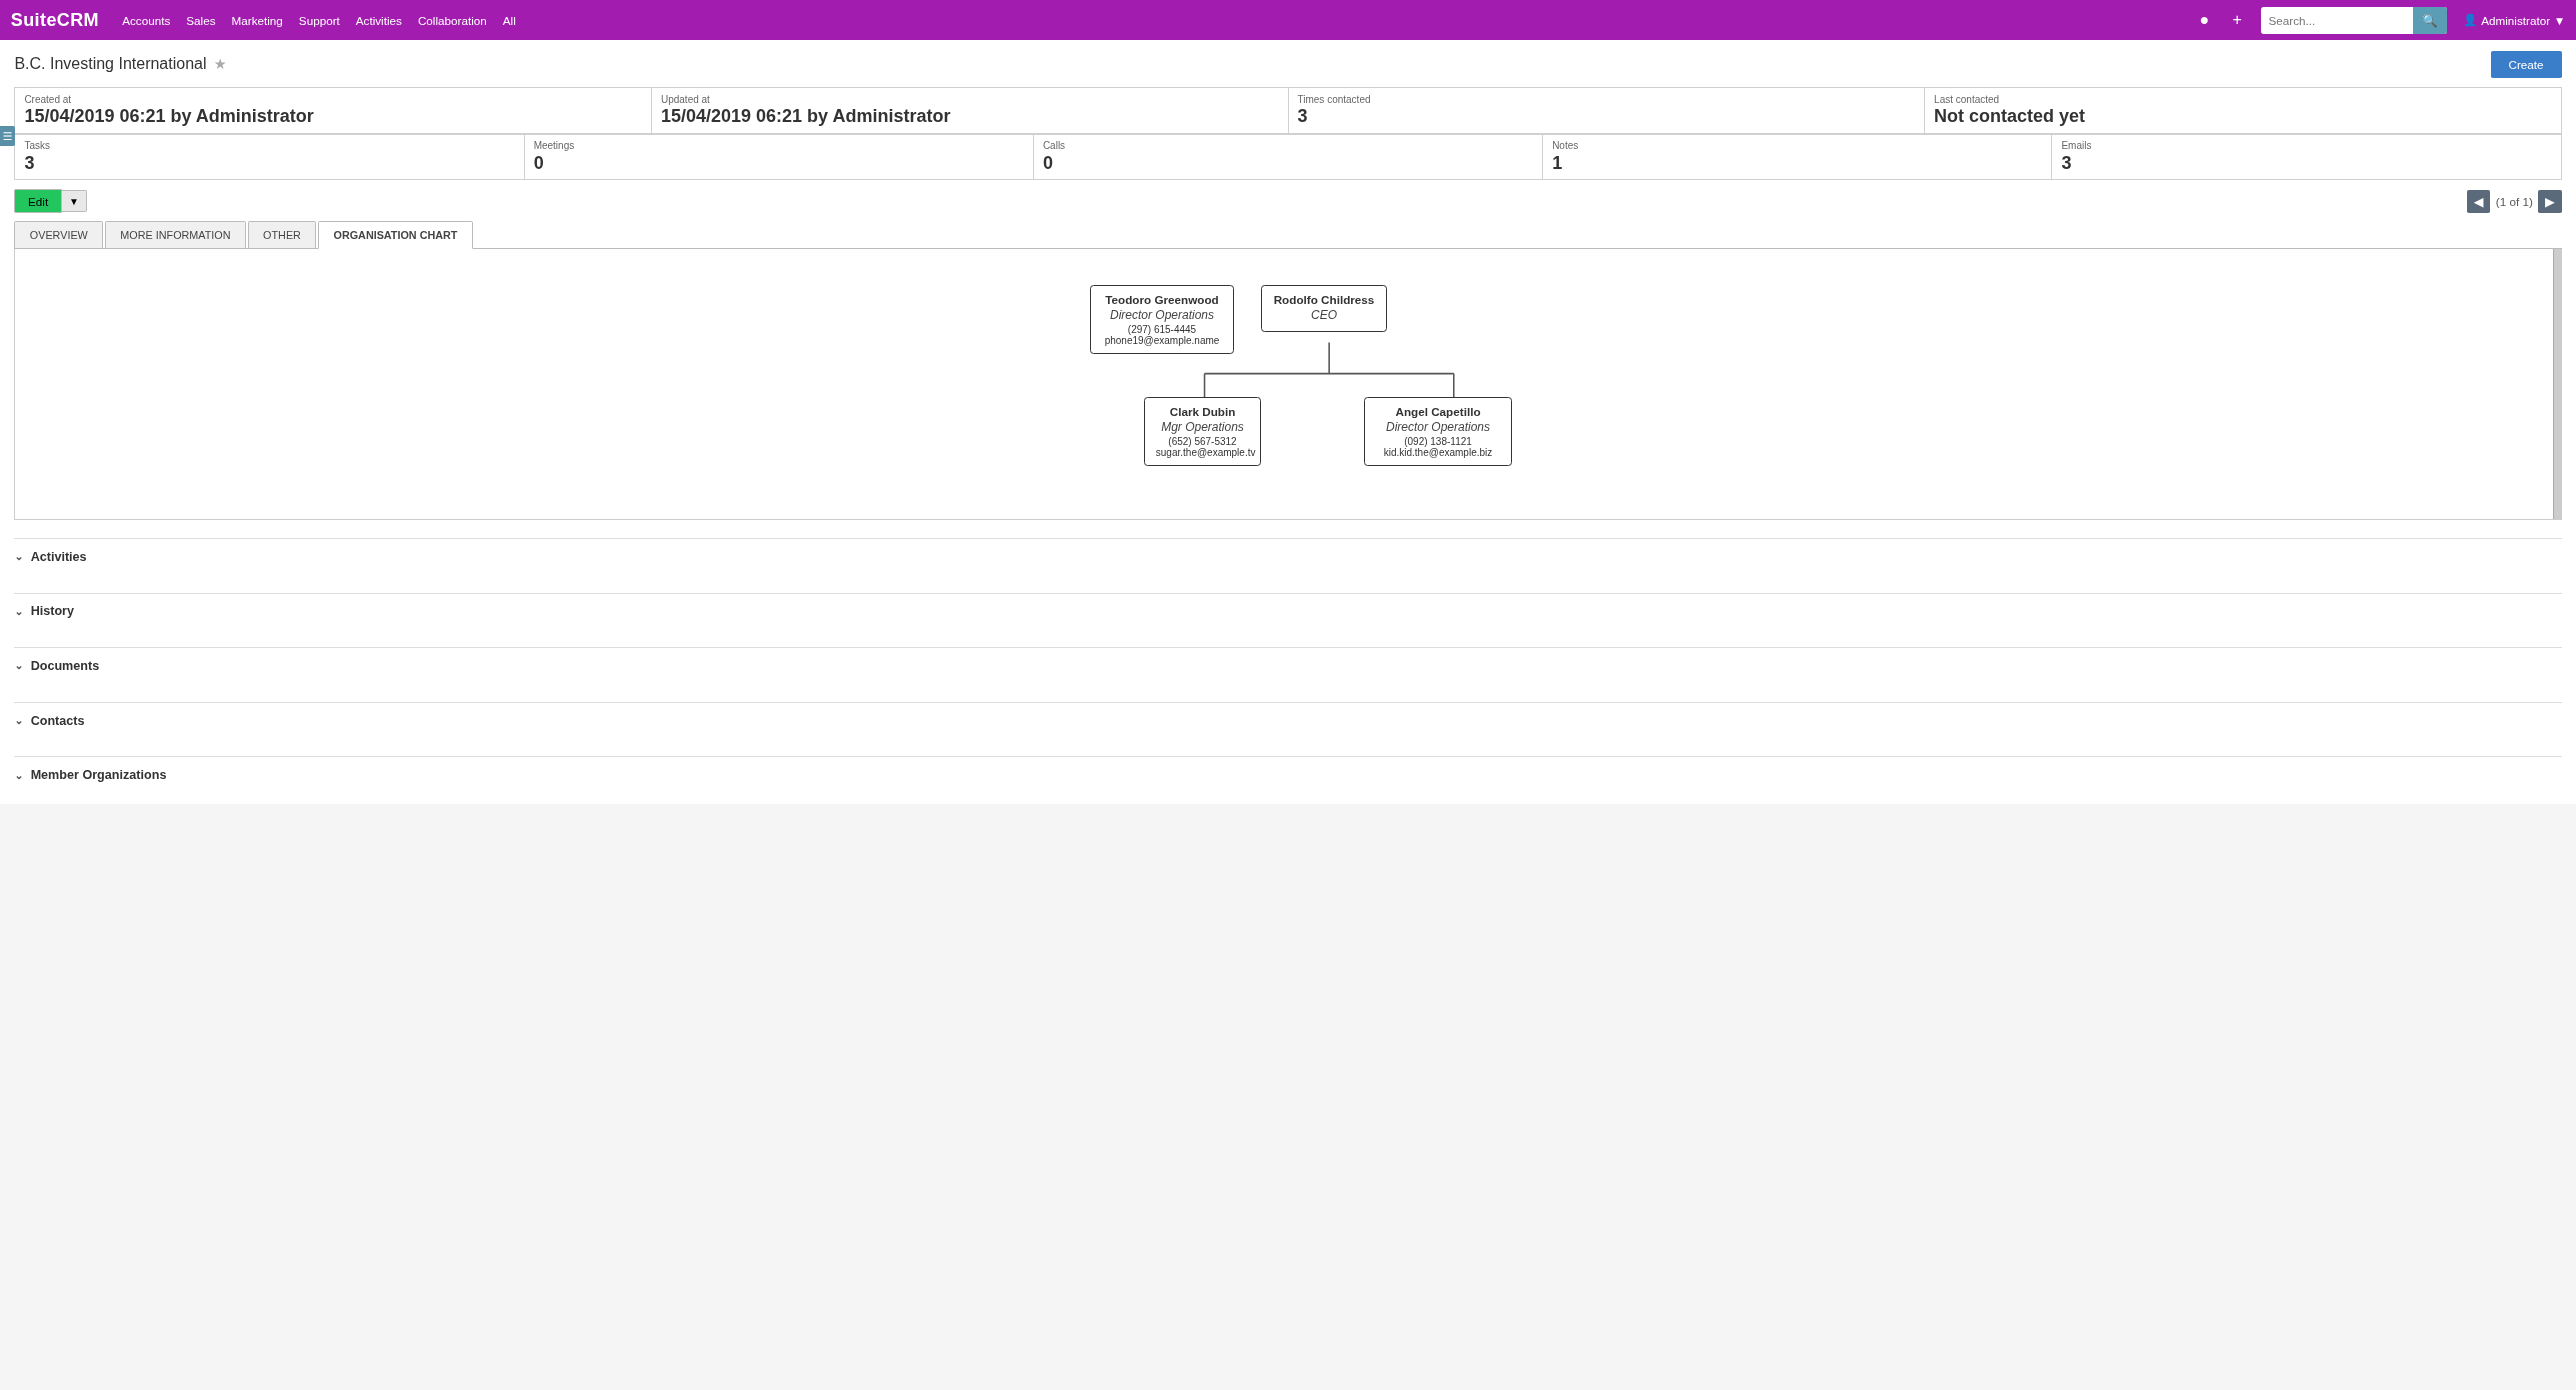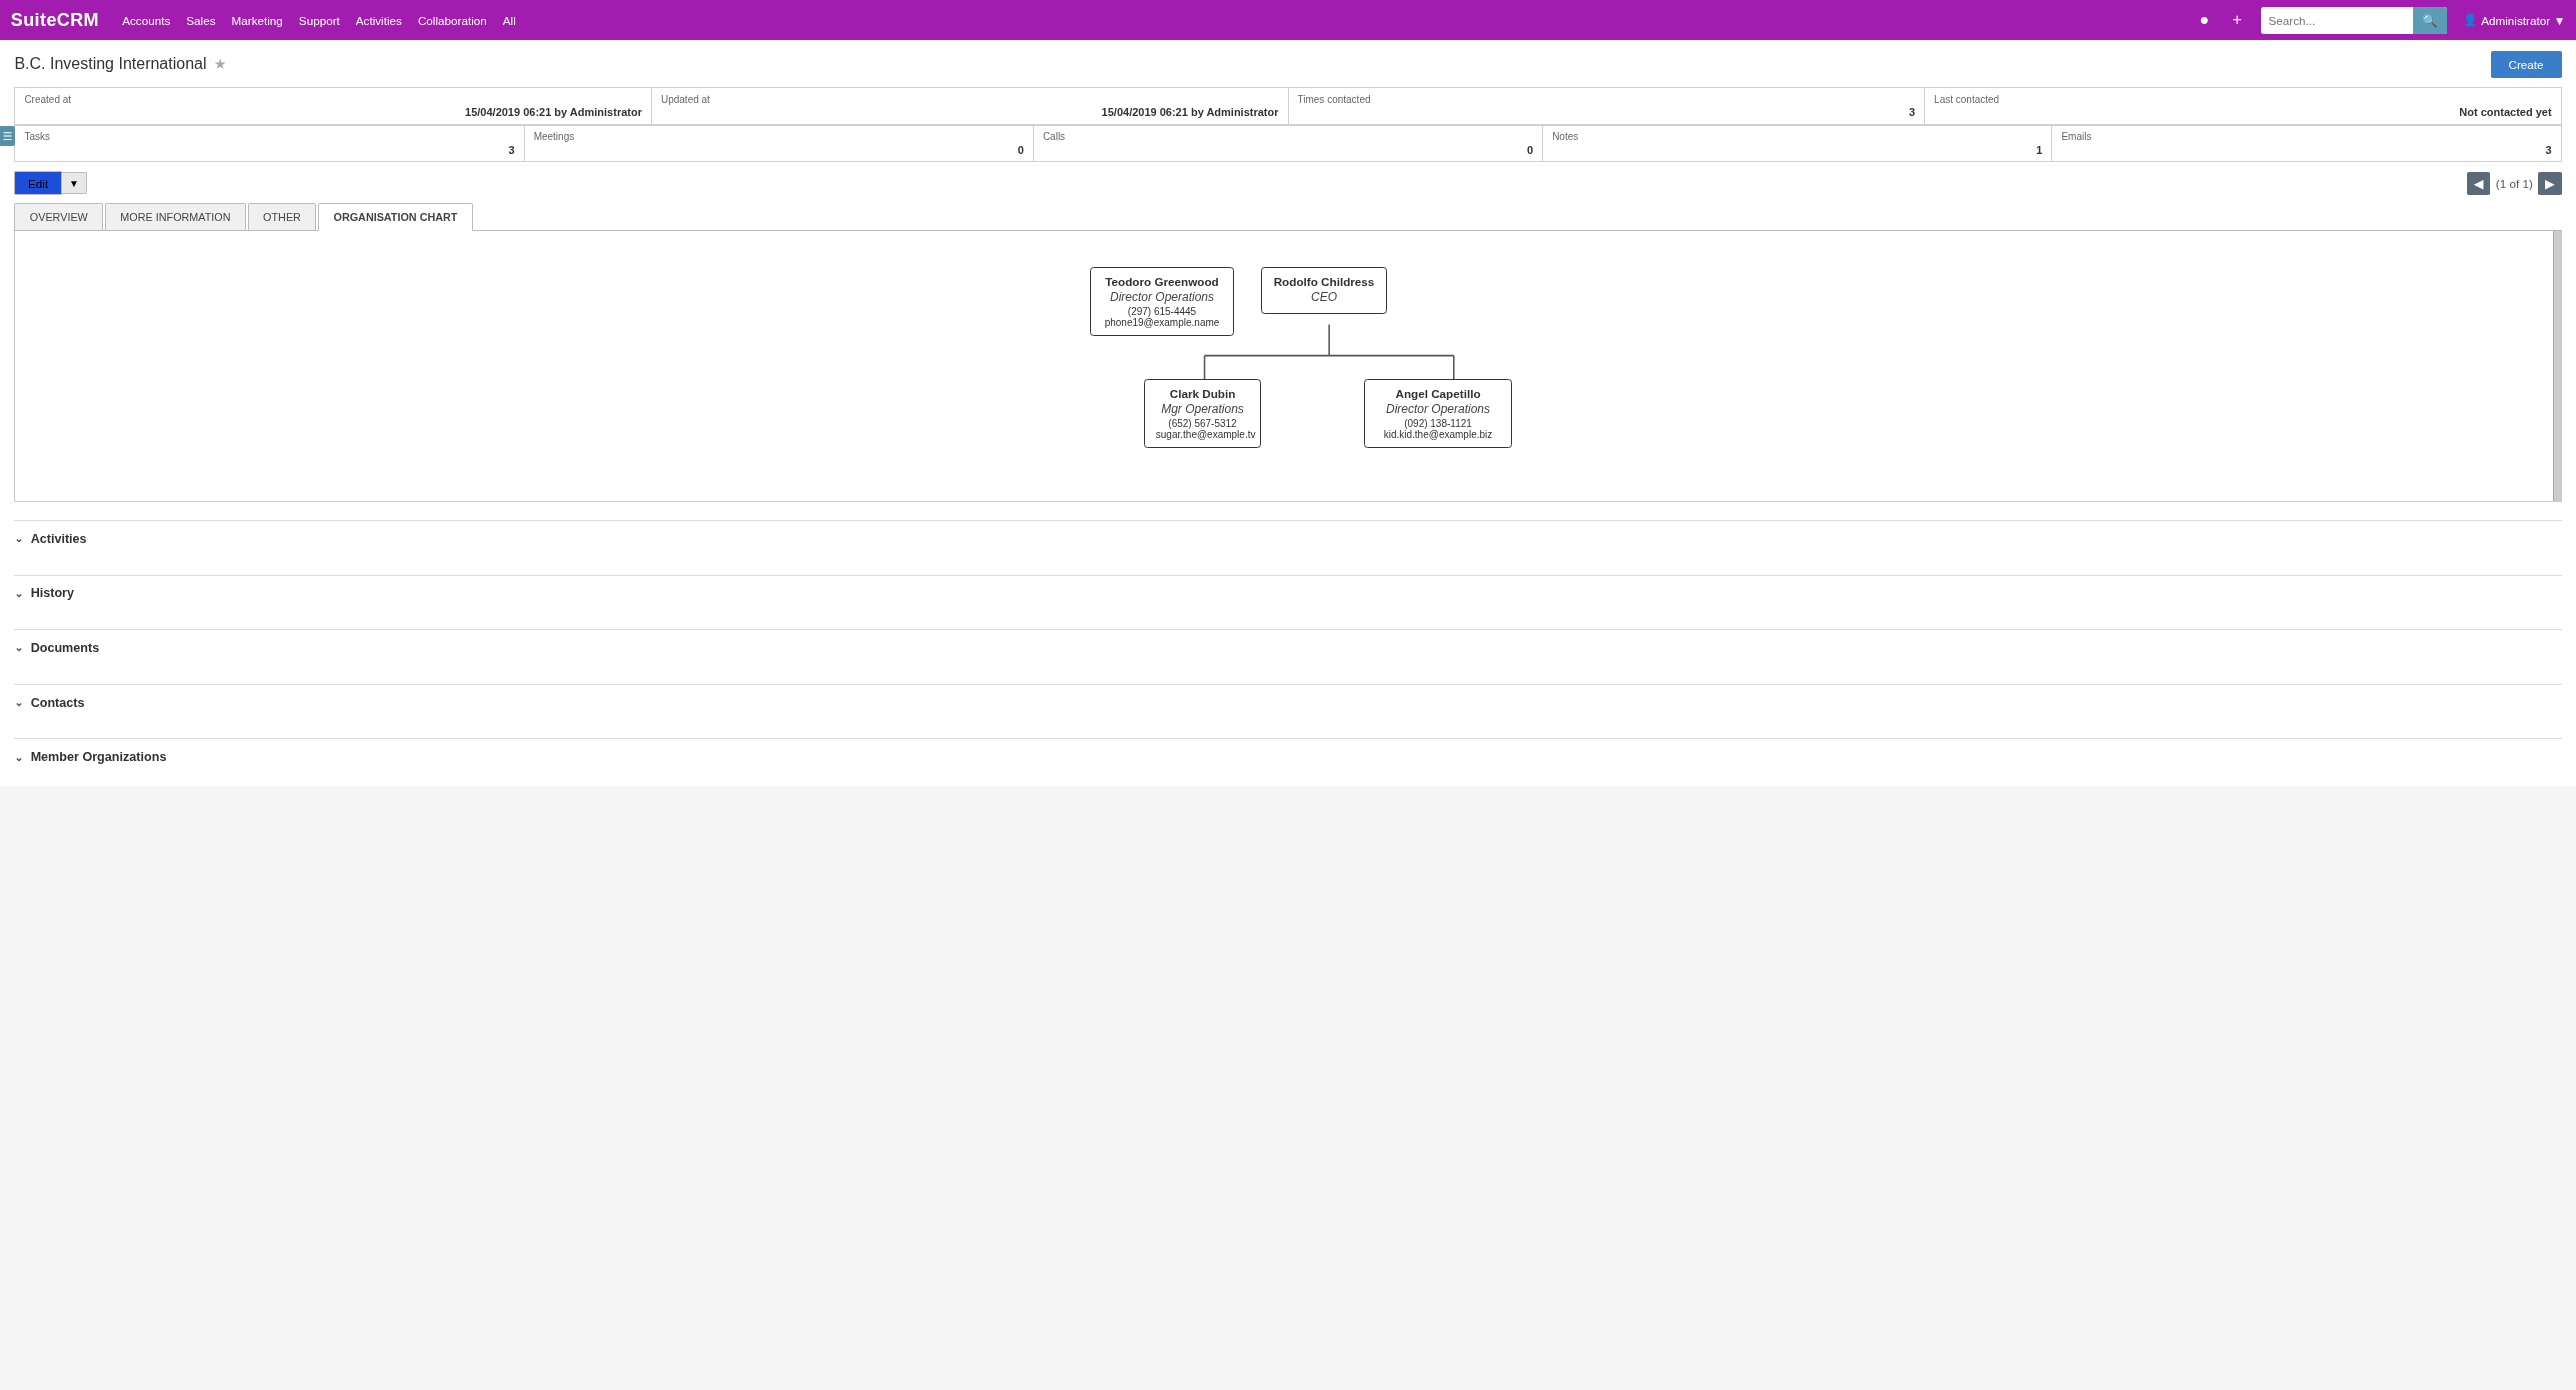--- a/index.html
+++ b/index.html
@@ -116,41 +116,40 @@
     }
     .stat-cell.highlight {
       background: #f0fbe0;
     }
     .stat-label {
       font-size: 10px;
       color: #666;
       margin-bottom: 1.8px;
     }
     .stat-value {
-      font-size: 11px;
+      font-size: 18px;
       font-weight: bold;
       color: #333;
-      text-align: right;
     }
     .stat-value.green { color: #2a7a2a; }
 
     
     .edit-row {
       display: flex;
       align-items: center;
       justify-content: space-between;
       margin: 9px 0 7.2px 0;
     }
     .edit-btn-wrap {
       display: flex;
       align-items: center;
       gap: 0;
     }
     .edit-btn {
-      background: #1d4ed8;
+      background: #22c55e;
       border: 0.9px solid #bbb;
       padding: 4.5px 12.6px;
       font-size: 11.7px;
       cursor: pointer;
       border-radius: 1.8px 0 0 1.8px;
       text-align: center;
     }
     .edit-dropdown-btn {
       background: #e8e8e8;
       border: 0.9px solid #bbb;

